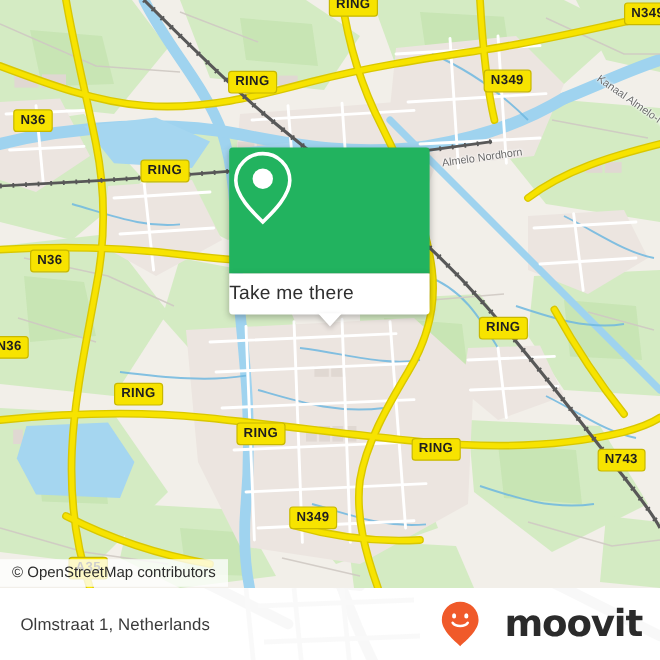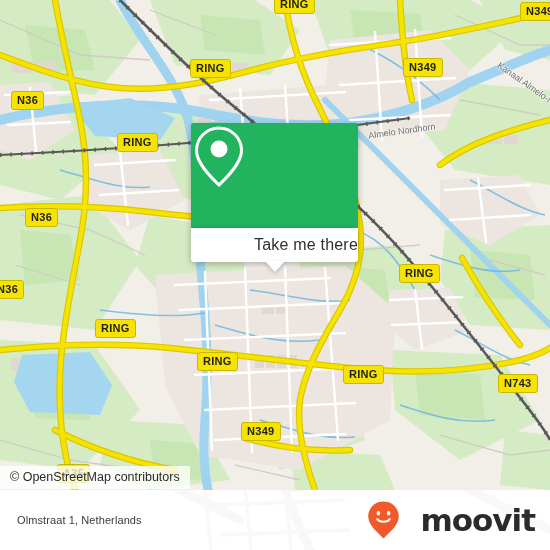--- a/index.html
+++ b/index.html
@@ -46,21 +46,21 @@
     height:105px;
     border-radius:3px 3px 0 0;
     display:flex;align-items:center;justify-content:center;
     box-shadow:0 2px 6px rgba(0,0,0,.28);
   }
   .callout-foot{
     position:relative;
     background:#ffffff;
     height:34px;
     border-radius:0 0 3px 3px;
-    display:flex;align-items:center;justify-content:flex-end;
+    display:flex;align-items:center;justify-content:flex-start;
     box-shadow:0 2px 6px rgba(0,0,0,.28);
   }
   .callout-foot span{
     font-size:16px;color:#2f2f2f;letter-spacing:.2px;
     font-family:"Liberation Sans","DejaVu Sans",sans-serif;
   }
   .callout-tip{
     position:absolute;left:50%;bottom:-10px;margin-left:-10px;
     width:0;height:0;
     border-left:10px solid transparent;
@@ -83,21 +83,21 @@
   .footer{
     position:absolute;left:0;top:490px;width:550px;height:60px;
     background:#ffffff;overflow:hidden;
   }
   .footer-watermark{
     position:absolute;left:0;top:-490px;width:550px;height:550px;opacity:.05;
     pointer-events:none;
   }
   .footer-addr{
     position:absolute;left:17px;top:50%;transform:translateY(-50%);
-    font-size:11px;color:#3a3a3a;letter-spacing:.1px;
+    font-size:14px;color:#3a3a3a;letter-spacing:.1px;
     font-family:"Liberation Sans","DejaVu Sans",sans-serif;
     white-space:nowrap;
   }
   .brand{
     position:absolute;right:15px;top:50%;transform:translateY(-50%);
     display:flex;align-items:center;gap:20px;
   }
   .brand-name{
     font-size:31px;font-weight:bold;color:#2b2b2b;letter-spacing:-1px;
     font-family:"DejaVu Sans","Liberation Sans",sans-serif;

